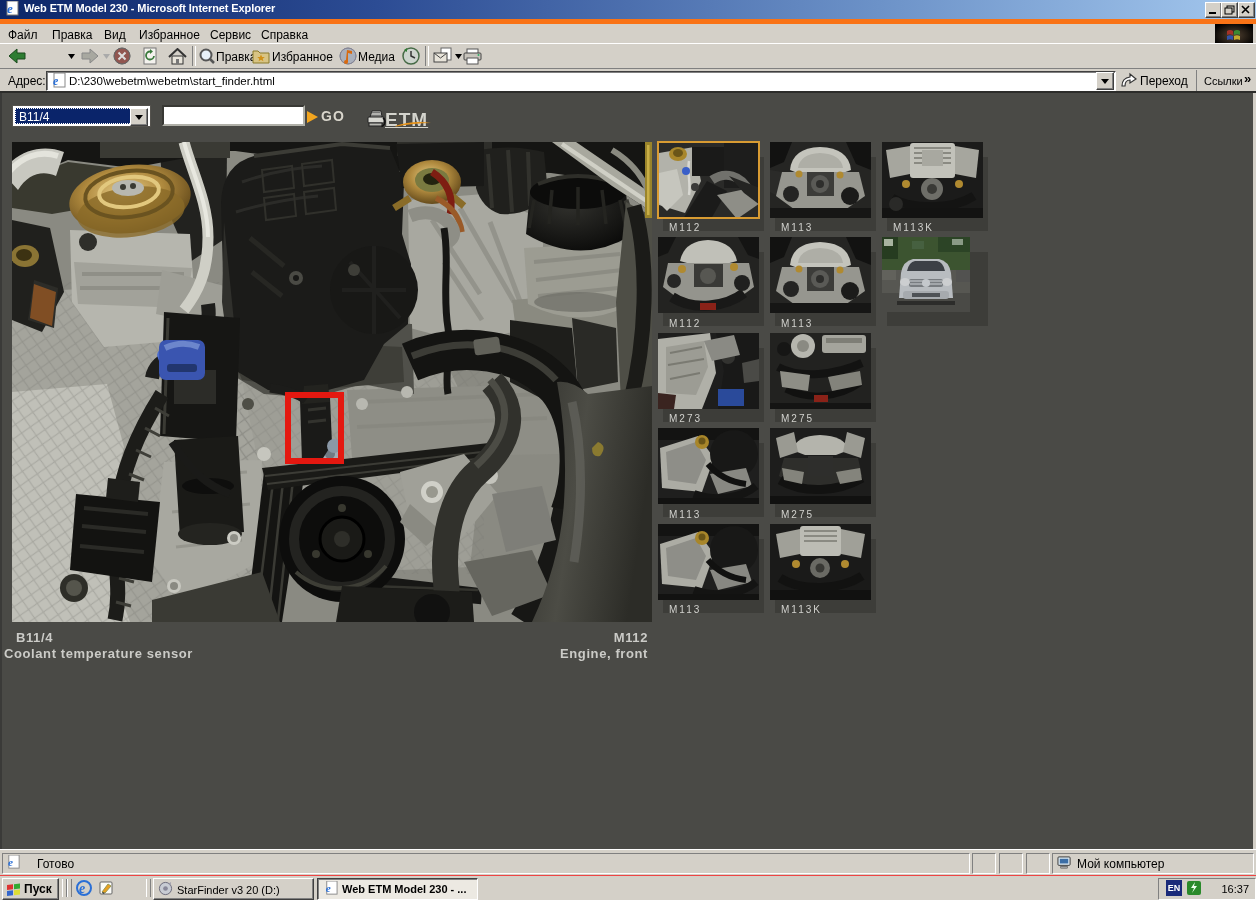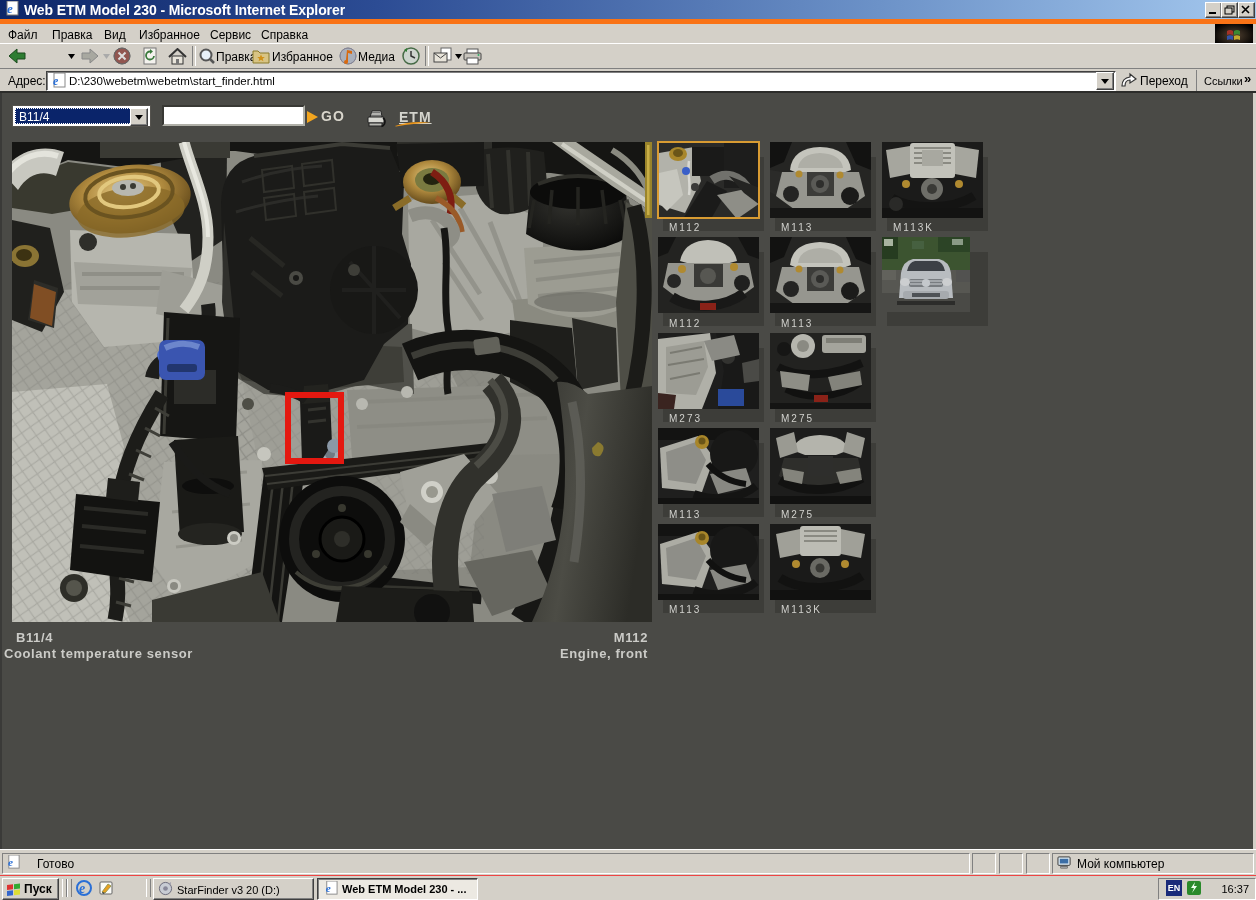--- a/index.html
+++ b/index.html
@@ -16,21 +16,21 @@
 <body>
 
 <div class="abs" style="left:0;top:0;width:1256px;height:19px;
  background:linear-gradient(to right,#0d2668 0%,#2c4c94 30%,#6c92c8 70%,#a4c8ee 100%);">
   <div class="abs" style="left:3px;top:1px;width:16px;height:16px;">
     <svg width="16" height="16" viewBox="0 0 16 16">
       <rect x="4" y="0" width="11" height="14" fill="#fff" stroke="#777" stroke-width="1"></rect>
       <text x="4" y="12" font-size="13" font-weight="bold" font-style="italic" fill="#2a6fd6" font-family="Liberation Serif">e</text>
     </svg>
   </div>
-  <div class="abs" style="left:24px;top:2px;font-size:14px;font-weight:bold;color:#fff;letter-spacing:-0.1px;">Web ETM Model 230 - Microsoft Internet Explorer</div>
+  <div class="abs" style="left:24px;top:2px;font-size:11px;font-weight:bold;color:#fff;letter-spacing:-0.1px;">Web ETM Model 230 - Microsoft Internet Explorer</div>
   <div class="abs btn3d" style="left:1205px;top:2px;width:15px;height:14px;">
     <svg width="15" height="14">
         <rect x="3" y="9" width="7" height="2" fill="#000"></rect>
       </svg></div>
   <div class="abs btn3d" style="left:1221px;top:2px;width:15px;height:14px;">
     <svg width="15" height="14">
         <rect x="5" y="3" width="7" height="6" fill="none" stroke="#000"></rect>
         <rect x="3" y="5" width="7" height="6" fill="#d4d0c8" stroke="#000"></rect>
       </svg></div>
   <div class="abs btn3d" style="left:1238px;top:2px;width:15px;height:14px;">
@@ -174,21 +174,21 @@
       <path d="M0 0 L11 6 L0 12 Z" fill="#f2a51f"></path>
     </svg>
   <div class="abs" style="left:321px;top:15px;font-size:14px;font-weight:bold;color:#d9d6cc;letter-spacing:1px;">GO</div>
   <svg class="abs" style="left:366px;top:16px" width="21" height="19" viewBox="0 0 21 19">
     <path d="M4 8 L6 2 L15 2 L16 8 Z" fill="#f0f0ea" stroke="#222"></path>
     <path d="M5.5 3.5 L14.5 3.5 M5.2 5 L15 5 M4.8 6.5 L15.3 6.5" stroke="#555" stroke-width="0.8"></path>
     <rect x="2" y="8" width="16" height="6" rx="1" fill="#d8d8d2" stroke="#222"></rect>
     <rect x="3" y="14" width="13" height="3" fill="#b8b8b2" stroke="#222"></rect>
     <path d="M17 9 Q20 11 18.5 15 Q17.5 17 15.5 17.5" fill="none" stroke="#111" stroke-width="1.6"></path>
   </svg>
-  <div class="abs" style="left:399px;top:16px;font-size:14px;font-weight:bold;color:#d4d4cd;letter-spacing:1px;text-decoration:underline;">ETM</div>
+  <div class="abs" style="left:385px;top:16px;font-size:19px;font-weight:bold;color:#d4d4cd;letter-spacing:1px;text-decoration:underline;">ETM</div>
   <svg class="abs" style="left:394px;top:27px;" width="38" height="7">
       <path d="M1 6 Q19 0 37 3 Q20 3 2 6.5 Z" fill="#e8941a"></path>
     </svg>
 
   <div class="abs" id="bigphoto" style="left:12px;top:49px;width:640px;height:480px;background:#8f8f8b;">
   <svg width="640" height="480" viewBox="0 0 640 480">
   <defs>
     <pattern id="xh" width="15" height="15" patternUnits="userSpaceOnUse" patternTransform="rotate(10)">
       <path d="M0 0 L15 15 M15 0 L0 15" stroke="#6e6e68" stroke-width="1.1" opacity="0.3"></path>
     </pattern>

